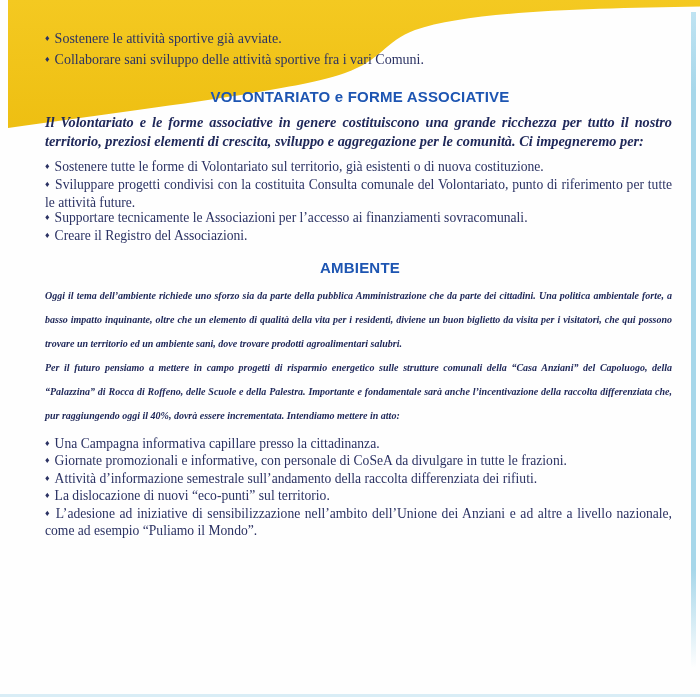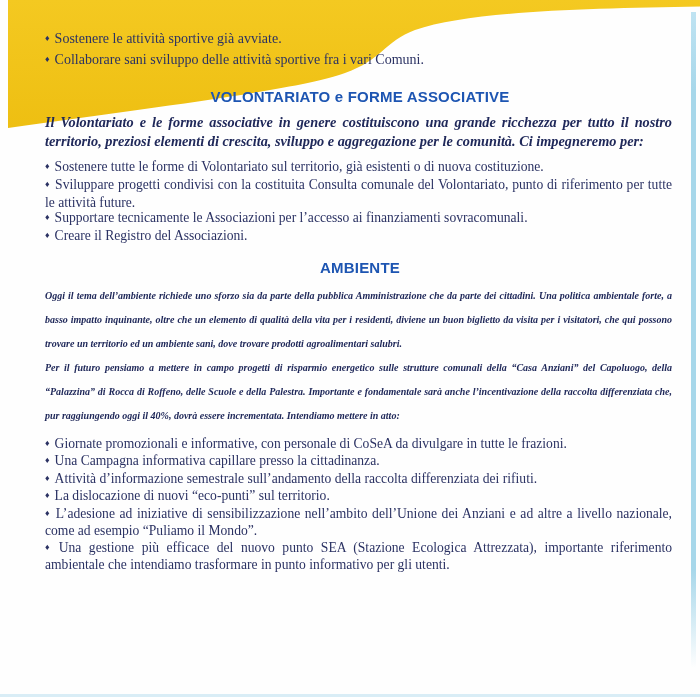--- a/index.html
+++ b/index.html
@@ -138,33 +138,30 @@
       </li>
     </ul>
 
     <h1 class="sec-title amb-title">AMBIENTE</h1>
 
     <p class="intro intro-amb">Oggi il tema dell’ambiente richiede uno sforzo sia da parte della pubblica Amministrazione che da parte dei cittadini. Una politica ambientale forte, a basso impatto inquinante, oltre che un elemento di qualità della vita per i residenti, diviene un buon biglietto da visita per i visitatori, che qui possono trovare un territorio ed un ambiente sani, dove trovare prodotti agroalimentari salubri.</p>
     <p class="intro intro-amb intro-amb2">Per il futuro pensiamo a mettere in campo progetti di risparmio energetico sulle strutture comunali della “Casa Anziani” del Capoluogo, della “Palazzina” di Rocca di Roffeno, delle Scuole e della Palestra. Importante e fondamentale sarà anche l’incentivazione della raccolta differenziata che, pur raggiungendo oggi il 40%, dovrà essere incrementata. Intendiamo mettere in atto:</p>
 
     <ul class="bullets list3">
       <li>
-        <span class="bg">♦</span><span>Giornate promozionali e informative, con personale di CoSeA da divulgare in tutte le frazioni.</span>
+        <span class="bg">♦</span><span>Una Campagna informativa capillare presso la cittadinanza.</span>
       </li>
       <li>
-        <span class="bg">♦</span><span>Una Campagna informativa capillare presso la cittadinanza.</span>
+        <span class="bg">♦</span><span>Giornate promozionali e informative, con personale di CoSeA da divulgare in tutte le frazioni.</span>
       </li>
       <li>
         <span class="bg">♦</span><span>Attività d’informazione semestrale sull’andamento della raccolta differenziata dei rifiuti.</span>
       </li>
       <li>
         <span class="bg">♦</span><span>La dislocazione di nuovi “eco-punti” sul territorio.</span>
       </li>
       <li>
         <span class="bg">♦</span><span>L’adesione ad iniziative di sensibilizzazione nell’ambito dell’Unione dei Anziani e ad altre a livello nazionale, come ad esempio “Puliamo il Mondo”.</span>
       </li>
-      <li>
-        <span class="bg">♦</span><span>Una gestione più efficace del nuovo punto SEA (Stazione Ecologica Attrezzata), importante riferimento ambientale che intendiamo trasformare in punto informativo per gli utenti.</span>
-      </li>
     </ul>
 
   </div>
 </div>
 
 </body></html>

